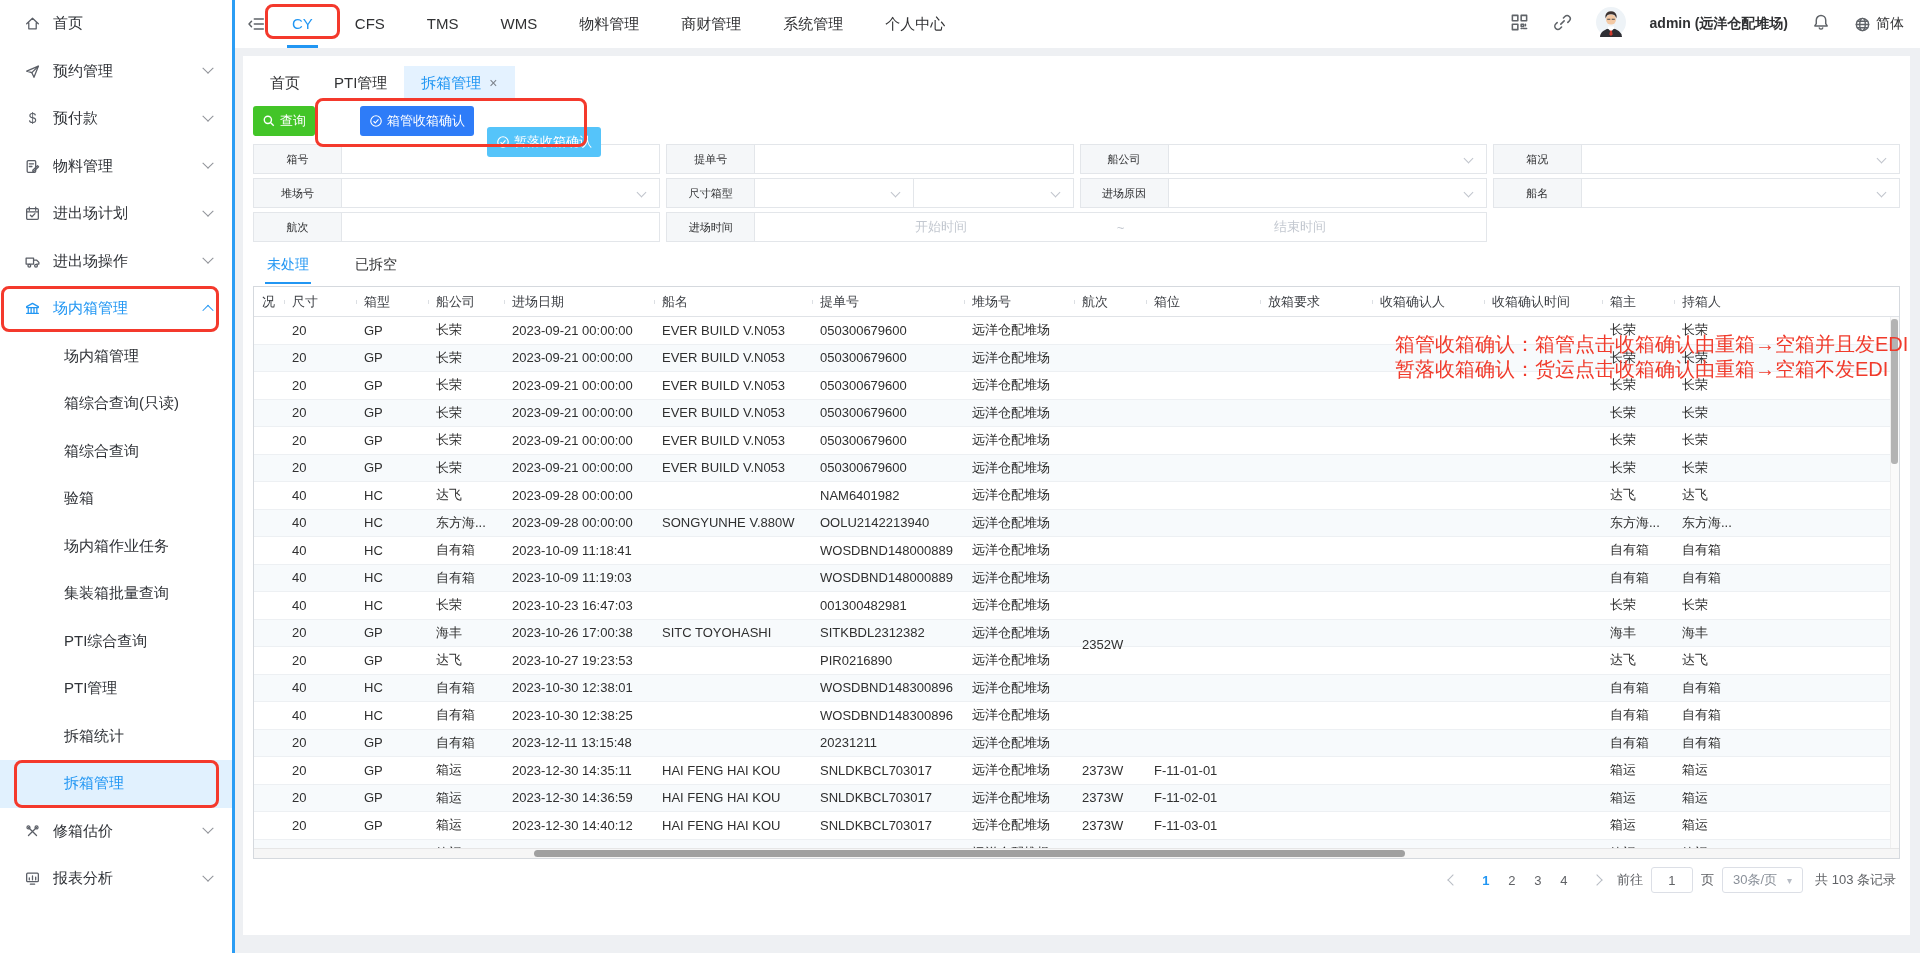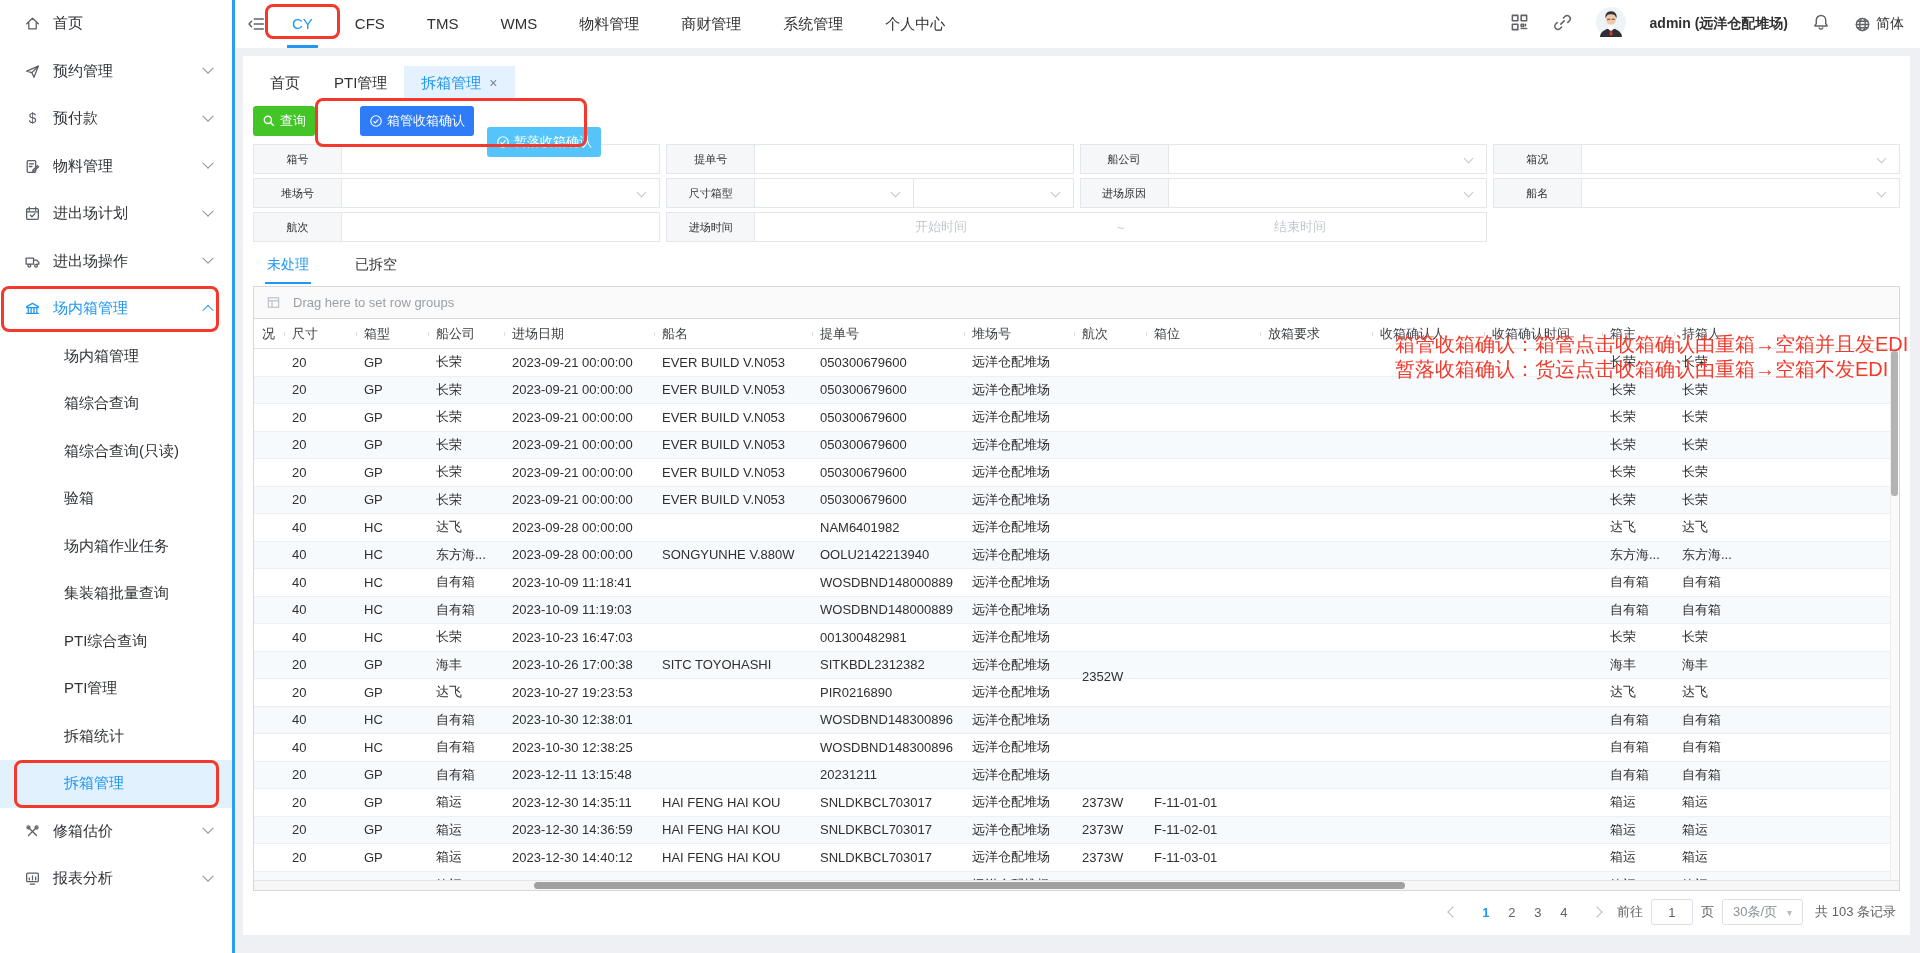--- a/index.html
+++ b/index.html
@@ -185,24 +185,24 @@
             </svg>
           </span>
           <span>场内箱管理</span>
           <span class="chev up"></span>
           <span class="red-box box-top"></span>
         </div>
         <div class="menu-item sub">
           <span>场内箱管理</span>
         </div>
         <div class="menu-item sub">
+          <span>箱综合查询(只读)</span>
+        </div>
+        <div class="menu-item sub">
           <span>箱综合查询</span>
-        </div>
-        <div class="menu-item sub">
-          <span>箱综合查询(只读)</span>
         </div>
         <div class="menu-item sub">
           <span>验箱</span>
         </div>
         <div class="menu-item sub">
           <span>场内箱作业任务</span>
         </div>
         <div class="menu-item sub">
           <span>集装箱批量查询</span>
         </div>
@@ -408,27 +408,20 @@
               </span>
             </div>
           </div>
 
         <div class="subtabs">
             <div class="stab active">未处理</div>
             <div class="stab">已拆空</div>
           </div>
 
         <div class="gridbox">
-          <div class="dragbar">
-            <svg width="15" height="15" viewBox="0 0 16 16">
-              <rect x="2.5" y="3" width="11" height="10" fill="none" stroke="#b9bec4" stroke-width="1.2"></rect>
-              <path d="M2.5 6.2h11M6.4 6.2V13" stroke="#b9bec4" stroke-width="1.2"></path>
-            </svg>
-            <span>Drag here to set row groups</span>
-          </div>
           <div class="ghead">
               <span class="gc h" style="width: 30px;">况</span>
               <span class="gc h" style="width: 72px;">尺寸</span>
               <span class="gc h" style="width: 72px;">箱型</span>
               <span class="gc h" style="width: 76px;">船公司</span>
               <span class="gc h" style="width: 150px;">进场日期</span>
               <span class="gc h" style="width: 158px;">船名</span>
               <span class="gc h" style="width: 152px;">提单号</span>
               <span class="gc h" style="width: 110px;">堆场号</span>
               <span class="gc h" style="width: 72px;">航次</span>

